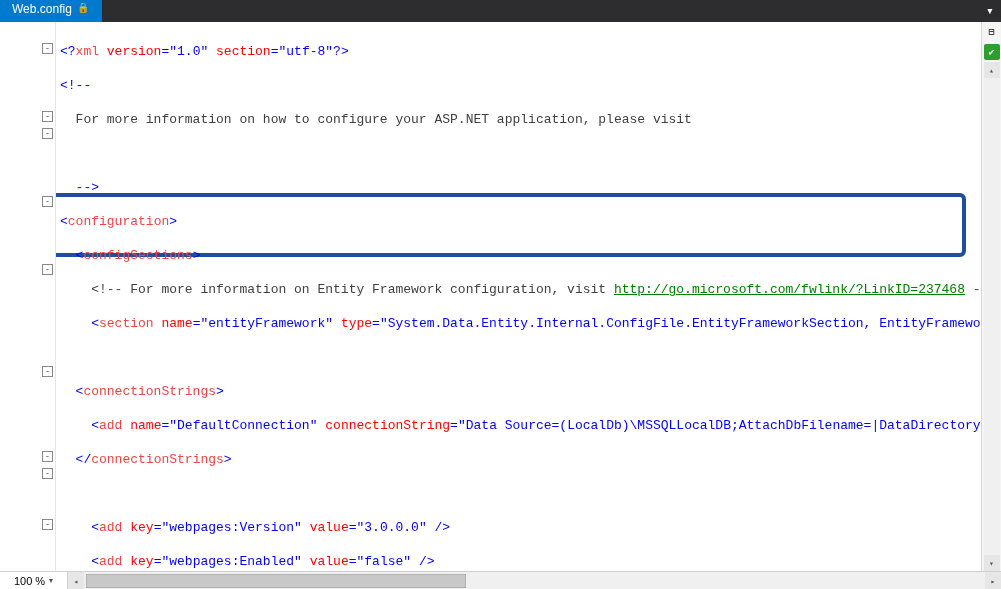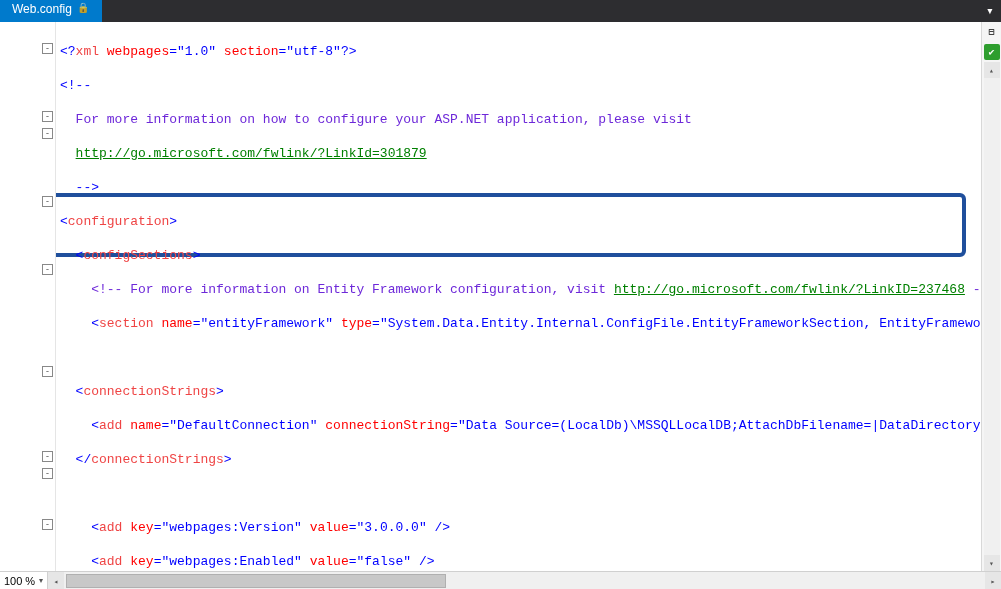--- a/index.html
+++ b/index.html
@@ -81,21 +81,21 @@
   top: 4px;
   left: 4px;
   white-space: pre;
   line-height: 17px;
   font-size: 13px;
 }
 .ln { height: 17px; }
 .blue { color: #0000ff; }
 .brown { color: #ef4444; }
 .red { color: #ff0000; }
-.green { color: #6d28d9; }
+.green { color: #404040; }
 .link { color: #008000; text-decoration: underline; }
 .highlight-box {
   position: absolute;
   border: 4px solid #1f4f9c;
   border-radius: 6px;
   pointer-events: none;
 }
 .right-controls {
   width: 20px;
   background: #f5f5f5;
@@ -136,21 +136,21 @@
   cursor: pointer;
 }
 .bottom-bar {
   height: 18px;
   background: #f0f0f0;
   border-top: 1px solid #d0d0d0;
   display: flex;
   align-items: stretch;
 }
 .zoom {
-  width: 48px;
+  width: 68px;
   font-family: 'Segoe UI', sans-serif;
   font-size: 11px;
   display: flex;
   align-items: center;
   justify-content: center;
   border-right: 1px solid #d0d0d0;
   background: #fff;
 }
 .zoom .chev { font-size: 8px; margin-left: 4px; color: #555; }
 .hscroll {
@@ -200,24 +200,24 @@
     <div class="fold" style="top:242px">-</div>
     <div class="fold" style="top:344px">-</div>
     <div class="fold" style="top:429px">-</div>
     <div class="fold" style="top:446px">-</div>
     <div class="fold" style="top:497px">-</div>
   </div>
 
   <div class="code-pane">
     <div class="highlight-box" style="left:-6px;top:171px;width:916px;height:64px"></div>
     <div class="code">
-<div class="ln"><span class="blue">&lt;?</span><span class="brown">xml</span><span class="red"> webpages</span><span class="blue">=</span><span class="blue">"1.0"</span><span class="red"> section</span><span class="blue">=</span><span class="blue">"utf-8"</span><span class="blue">?&gt;</span></div>
+<div class="ln"><span class="blue">&lt;?</span><span class="brown">xml</span><span class="red"> version</span><span class="blue">=</span><span class="blue">"1.0"</span><span class="red"> section</span><span class="blue">=</span><span class="blue">"utf-8"</span><span class="blue">?&gt;</span></div>
 <div class="ln"><span class="blue">&lt;!--</span></div>
 <div class="ln"><span class="green">  For more information on how to configure your ASP.NET application, please visit</span></div>
-<div class="ln"><span class="green">  </span><span class="link">http://go.microsoft.com/fwlink/?LinkId=301879</span></div>
+<div class="ln"><span class="green">  </span></div>
 <div class="ln"><span class="blue">  --&gt;</span></div>
 <div class="ln"><span class="blue">&lt;</span><span class="brown">configuration</span><span class="blue">&gt;</span></div>
 <div class="ln"><span class="blue">  &lt;</span><span class="brown">configSections</span><span class="blue">&gt;</span></div>
 <div class="ln"><span class="green">    &lt;!-- For more information on Entity Framework configuration, visit </span><span class="link">http://go.microsoft.com/fwlink/?LinkID=237468</span><span class="green"> --&gt;</span></div>
 <div class="ln"><span class="blue">    &lt;</span><span class="brown">section</span><span class="red"> name</span><span class="blue">=</span><span class="blue">"entityFramework"</span><span class="red"> type</span><span class="blue">=</span><span class="blue">"System.Data.Entity.Internal.ConfigFile.EntityFrameworkSection, EntityFramework, Version=6</span></div>
 <div class="ln">&nbsp;</div>
 <div class="ln"><span class="blue">  &lt;</span><span class="brown">connectionStrings</span><span class="blue">&gt;</span></div>
 <div class="ln"><span class="blue">    &lt;</span><span class="brown">add</span><span class="red"> name</span><span class="blue">=</span><span class="blue">"DefaultConnection"</span><span class="red"> connectionString</span><span class="blue">=</span><span class="blue">"Data Source=(LocalDb)\MSSQLLocalDB;AttachDbFilename=|DataDirectory|\aspnet-TwoN</span></div>
 <div class="ln"><span class="blue">  &lt;/</span><span class="brown">connectionStrings</span><span class="blue">&gt;</span></div>
 <div class="ln">&nbsp;</div>

